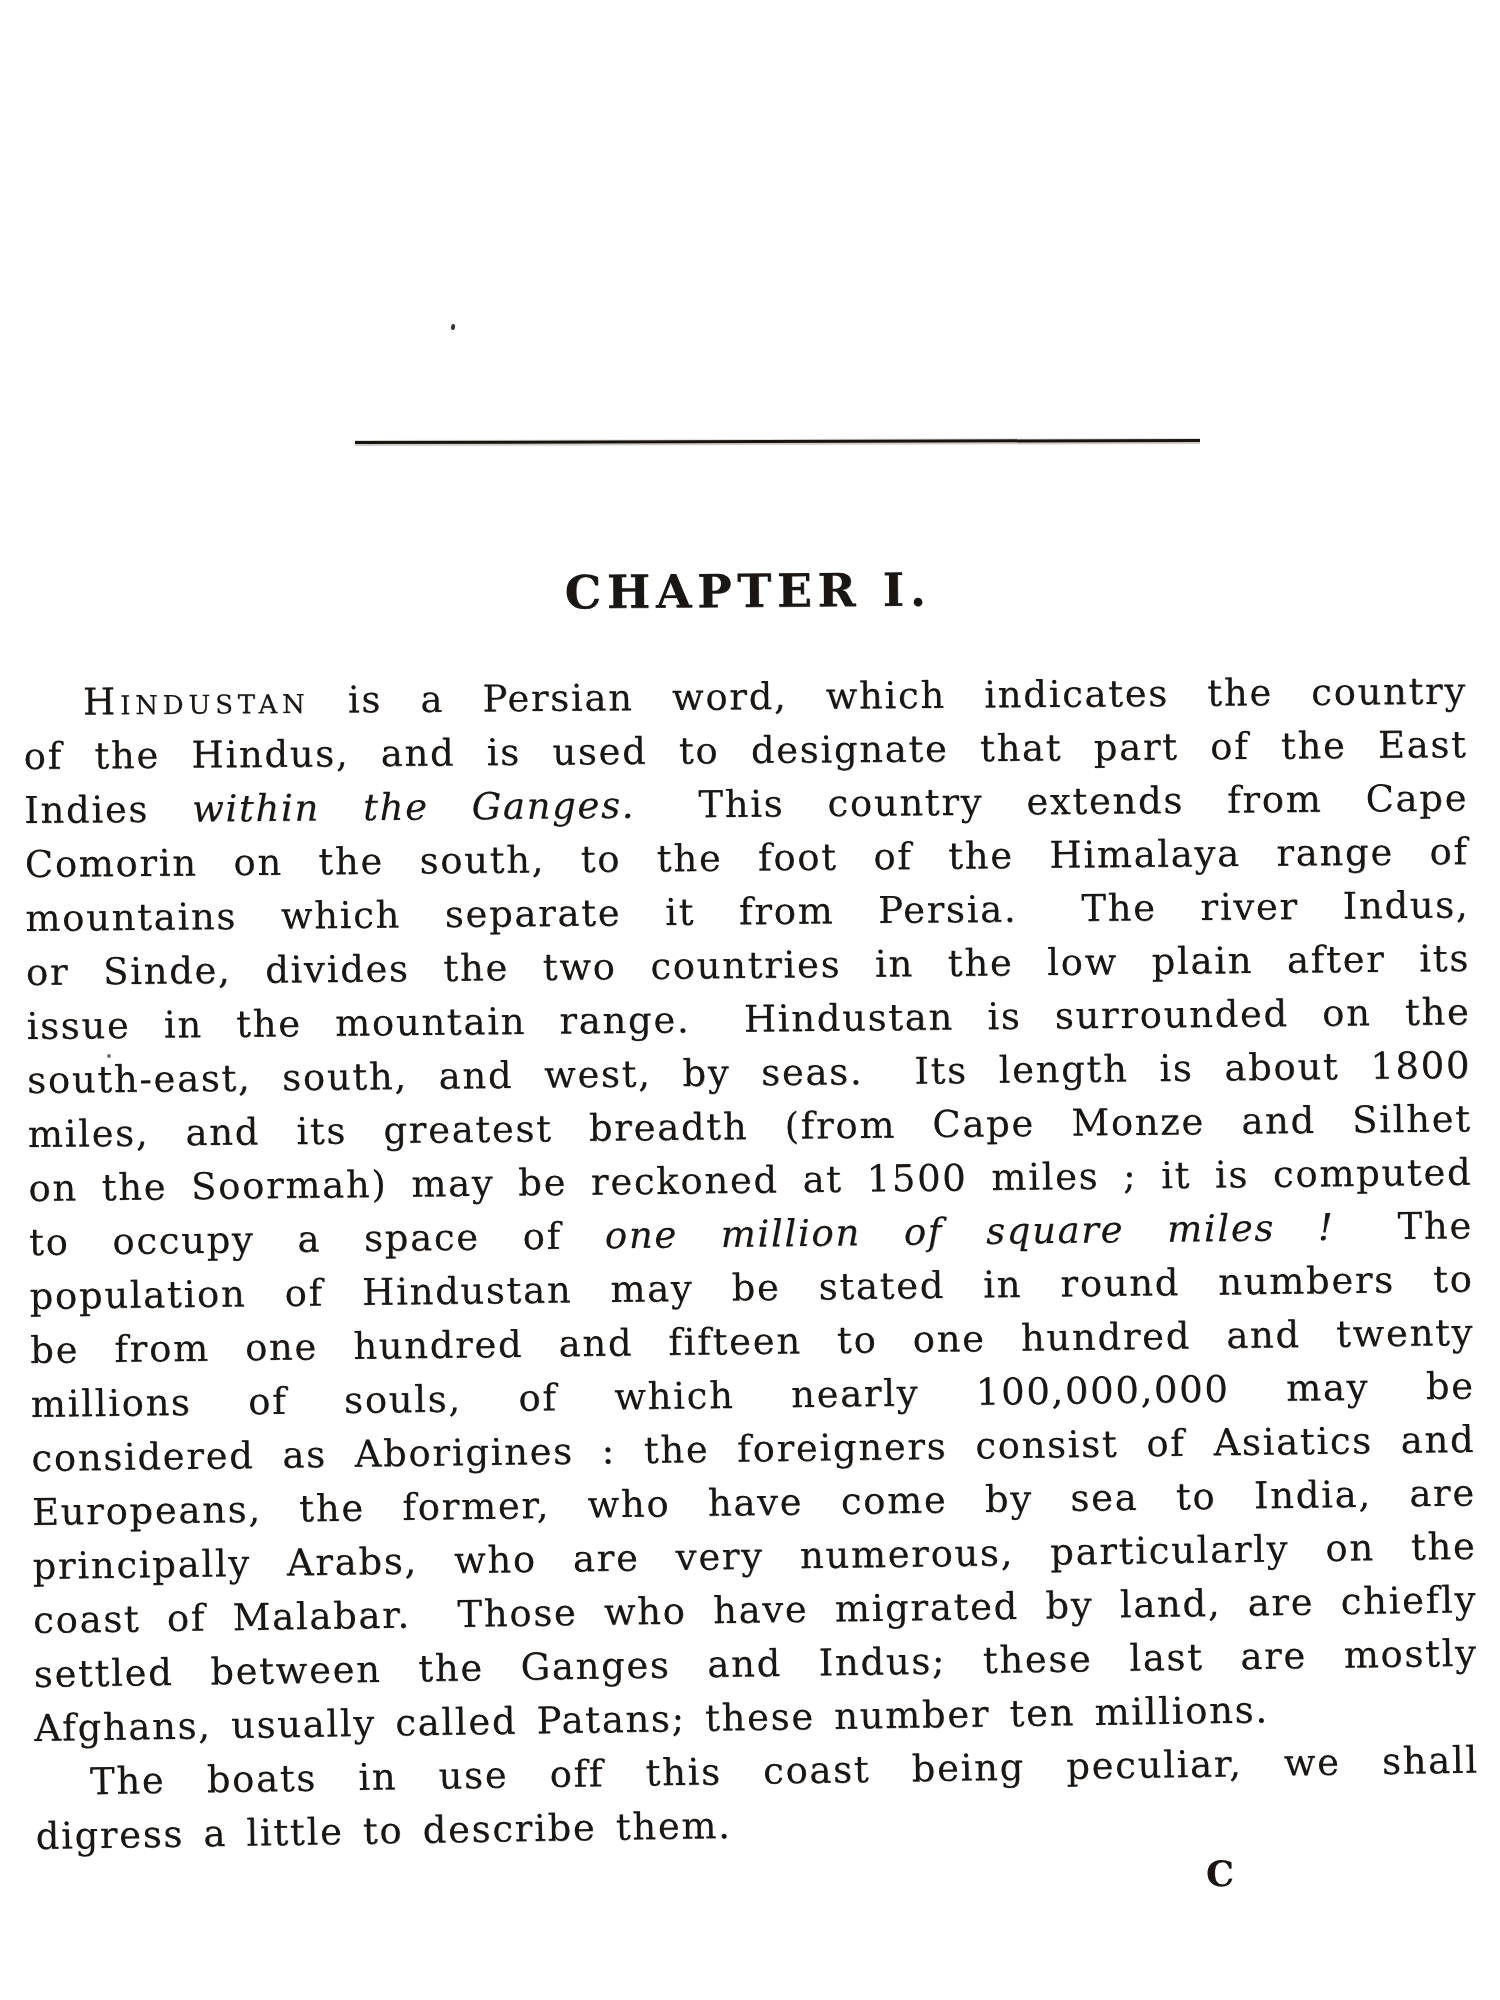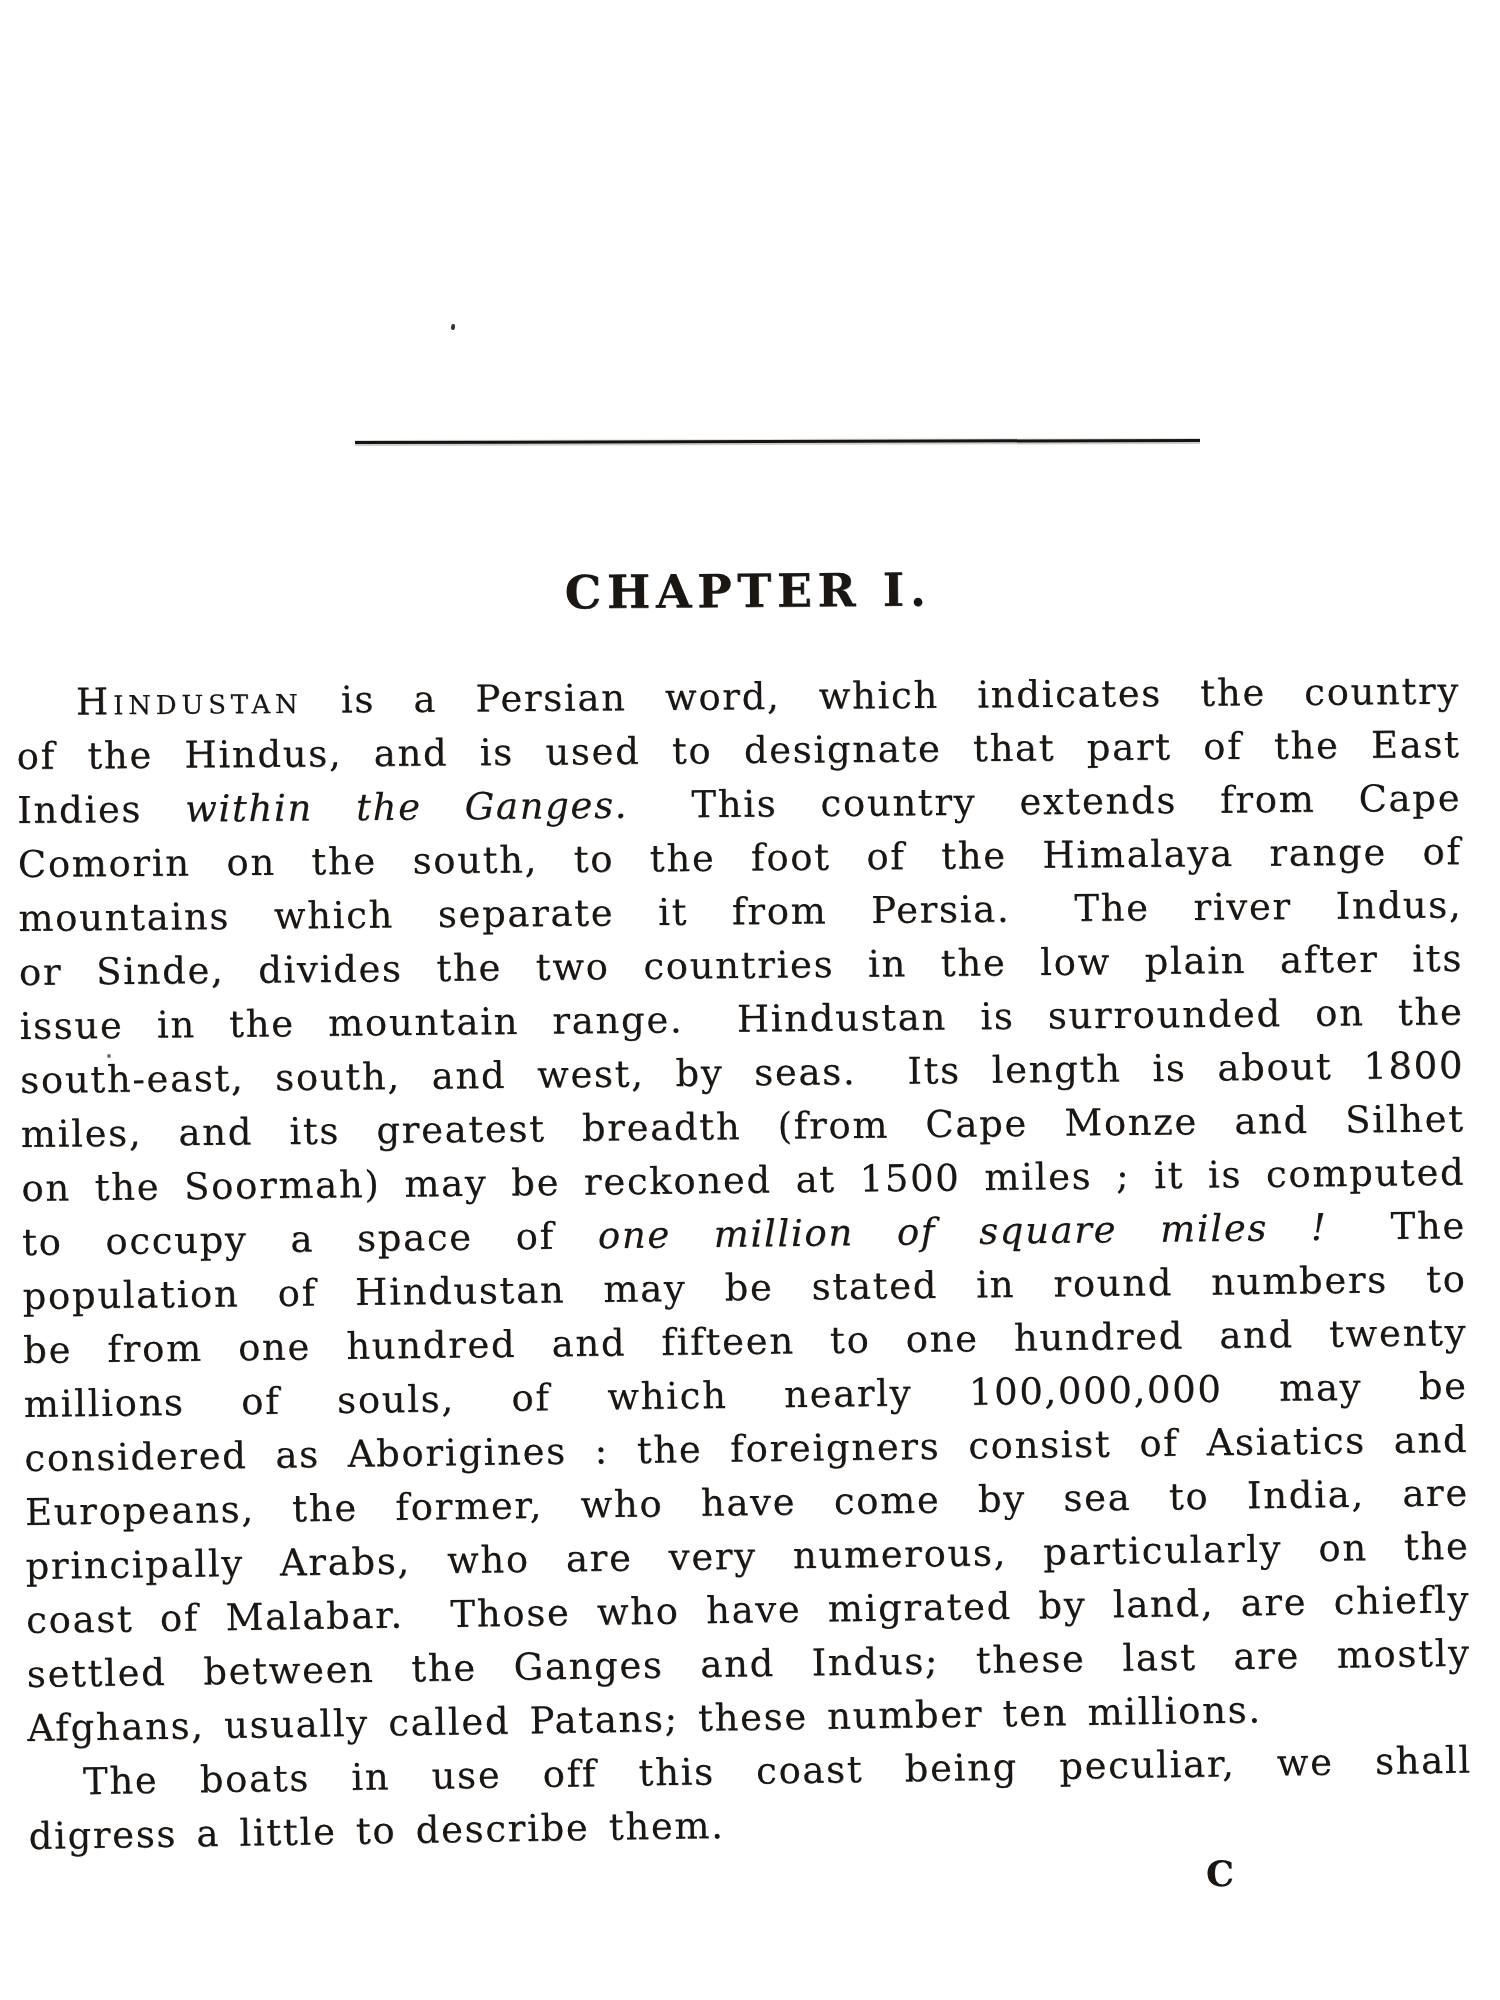--- a/index.html
+++ b/index.html
@@ -43,21 +43,21 @@
     text-align: center;
     font-size: 46px;
     line-height: 1;
     font-weight: bold;
     letter-spacing: 0.12em;
     transform: translateX(10px) rotate(-0.45deg);
     text-shadow: 0.4px 0.4px 0.5px rgba(25,18,12,0.55);
   }
   .body-block {
     position: absolute;
-    left: 16px; top: 676px;
+    left: 23px; top: 676px;
     width: 1444px;
     font-size: 37px;
     letter-spacing: 0.045em;
     text-shadow: 0.35px 0.35px 0.5px rgba(25,18,12,0.5);
   }
   .line {
     line-height: 54px;
     height: 54px;
     word-spacing: 0.16em;
     white-space: normal;

